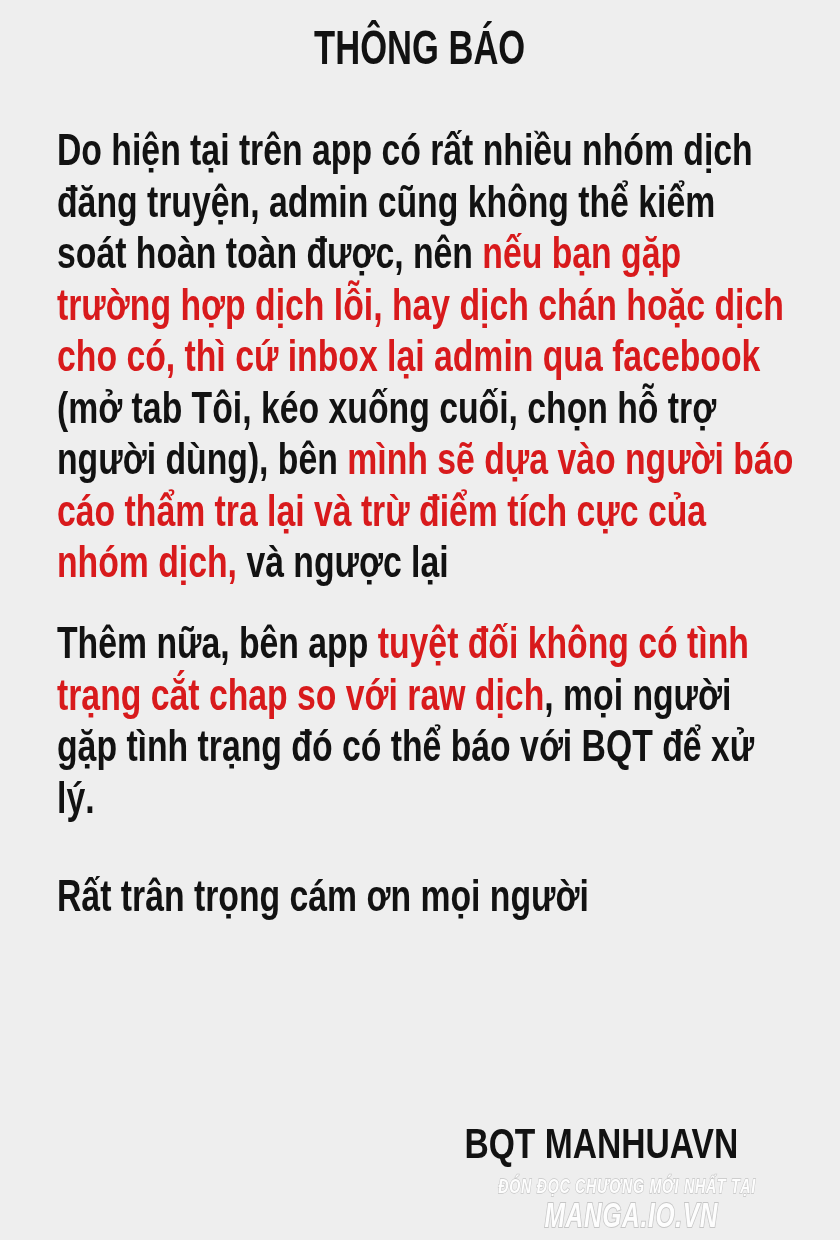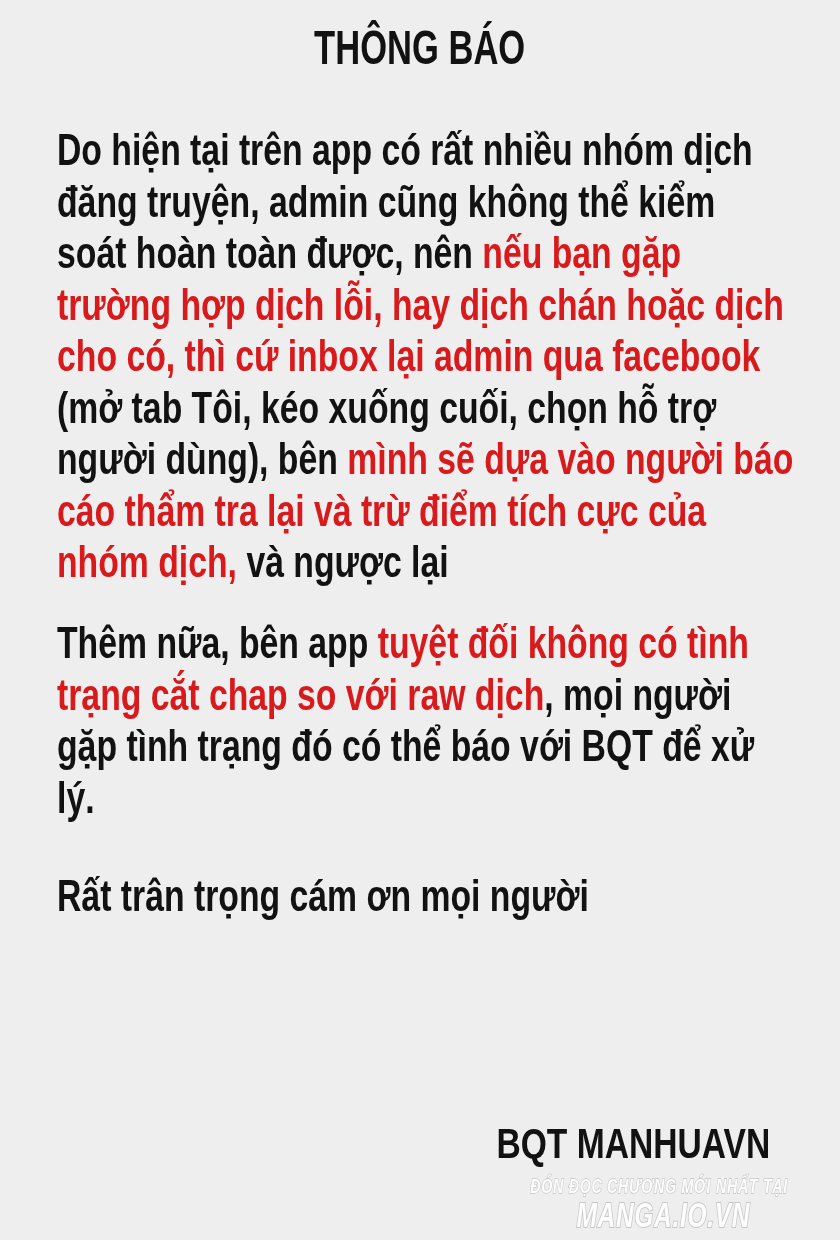--- a/index.html
+++ b/index.html
@@ -9,21 +9,21 @@
     --watermark-fill:#fdfdfd;
     --watermark-outline:#c6c6c6;
   }
   html,body{margin:0;padding:0;}
   body{
     width:840px;height:1240px;
     background:var(--background);
     font-family:"Liberation Sans","DejaVu Sans",sans-serif;
     overflow:hidden;
   }
-  .stage{position:relative;width:776px;height:1240px;padding-left:32px;}
+  .stage{position:relative;width:776px;height:1240px;}
 
   
   .title-wrap{position:absolute;top:22px;left:0;width:840px;text-align:center;}
   .title{
     display:inline-block;
     font-size:48px;line-height:52px;font-weight:bold;color:var(--text);
     white-space:nowrap;
     transform:scaleX(0.72);transform-origin:50% 0;
   }
 

